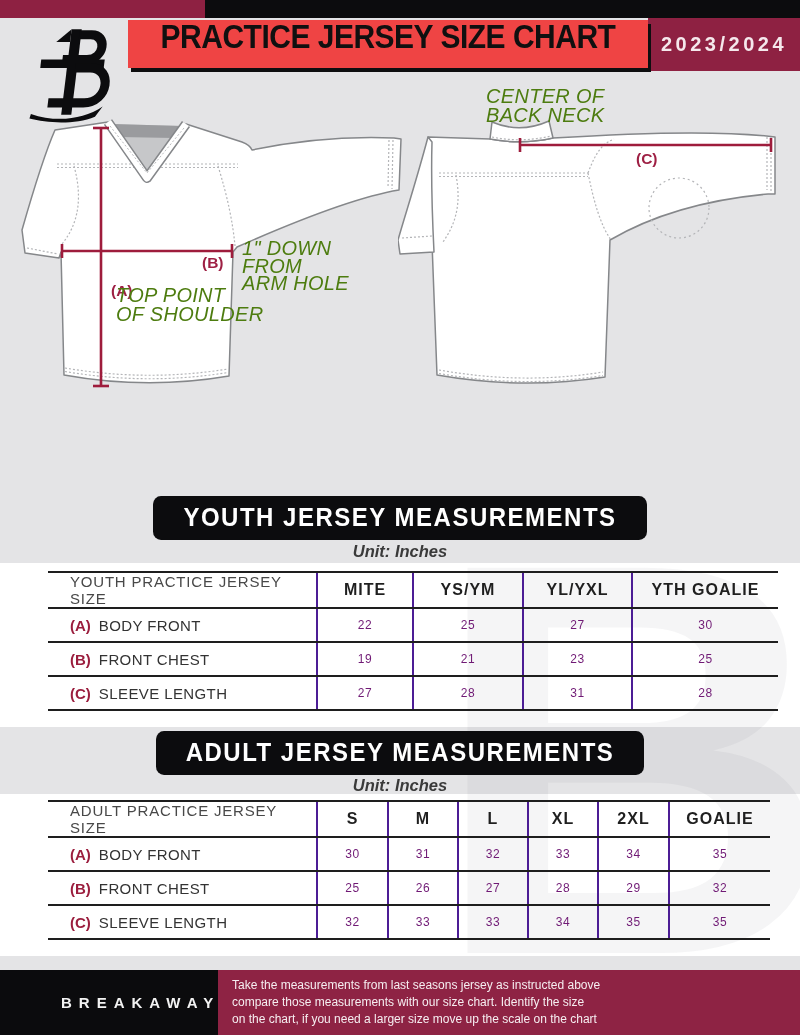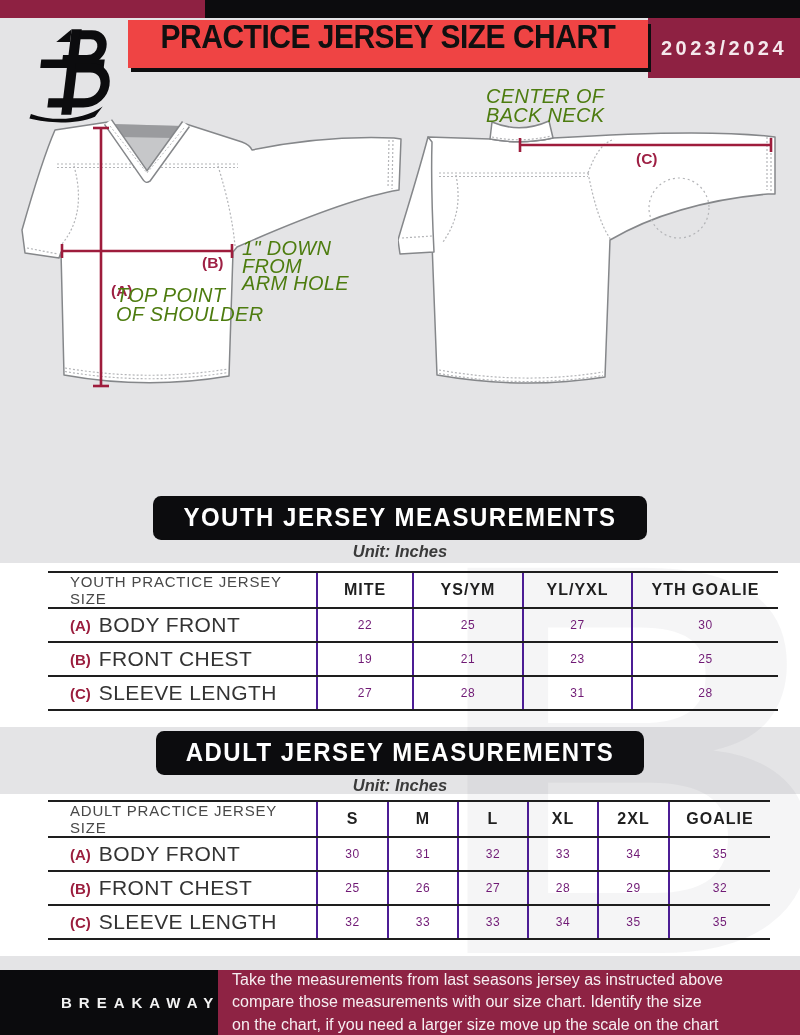--- a/index.html
+++ b/index.html
@@ -19,21 +19,21 @@
   .title-box {
     left:128px; top:20px; width:520px; height:48px; background:#ef4444;
     display:flex; align-items:flex-start; justify-content:center;
     box-shadow:3px 4px 0 0 #0e0e10; z-index:5;
   }
   .title-box .t {
     font-size:30px; font-weight:bold; color:#101010; letter-spacing:-0.5px;
     transform:scaleY(1.08); white-space:nowrap;
   }
   .year-box {
-    left:648px; top:18px; width:152px; height:60px; background:#8e2142;
+    left:648px; top:18px; width:152px; height:53px; background:#8e2142;
     display:flex; align-items:center; justify-content:center; z-index:4;
   }
   .year-box .t { font-size:20px; font-weight:bold; color:#f5e8ec; letter-spacing:3.5px; }
 
   .logo-header { left:26px; top:26px; width:92px; height:104px; color:#0c0c0e; }
 
   
   .front-svg { left:0; top:100px; width:410px; height:310px; }
   .back-svg  { left:398px; top:82px; width:405px; height:330px; }
 
@@ -77,34 +77,34 @@
   .tbl.adult .row { grid-template-columns:268px 71px 70px 70px 70px 71px 102px; }
   .tbl .row.head { height:36px; }
   .tbl .row.data { height:34px; }
   .cell { display:flex; align-items:center; justify-content:center; }
   .cell.v { border-left:2px solid #4c1d95; }
   .cell.lab { justify-content:flex-start; padding-left:22px; }
   .lab-head { font-size:15px; color:#484848; letter-spacing:0.8px; }
   .col-head { font-size:16px; font-weight:bold; color:#1f1f1f; letter-spacing:1px; }
   .num { font-size:12px; color:#701a75; letter-spacing:0.5px; }
   .tag { color:#9b1e3e; font-weight:bold; font-size:15px; margin-right:8px; }
-  .rlabel { color:#333333; font-size:21px; letter-spacing:0.4px; }
+  .rlabel { color:#333333; font-size:15px; letter-spacing:0.4px; }
 
   
   .footer { left:0; top:970px; width:800px; height:65px; display:flex; z-index:3; }
   .footer .fblack {
     width:218px; height:65px; background:#0b0b0d; display:flex;
     align-items:center; padding-left:48px; gap:13px;
   }
   .footer .fblack svg { width:38px; height:43px; color:#c9cacd; }
   .brand-name { color:#f2f2f2; font-size:15px; font-weight:bold; letter-spacing:7px; }
   .footer .fmaroon {
     flex:1; height:65px; background:#8e2344; color:#f6eef1;
     display:flex; flex-direction:column; justify-content:center;
-    padding-left:14px; font-size:16px; line-height:1.4;
+    padding-left:14px; font-size:12px; line-height:1.4;
   }
 </style>
 </head>
 <body>
 
 <div class="page">
 
   <svg width="0" height="0" style="position:absolute">
     <symbol id="bw-logo" viewBox="0 0 100 112">
       <g transform="translate(6,0) skewX(-7)">

